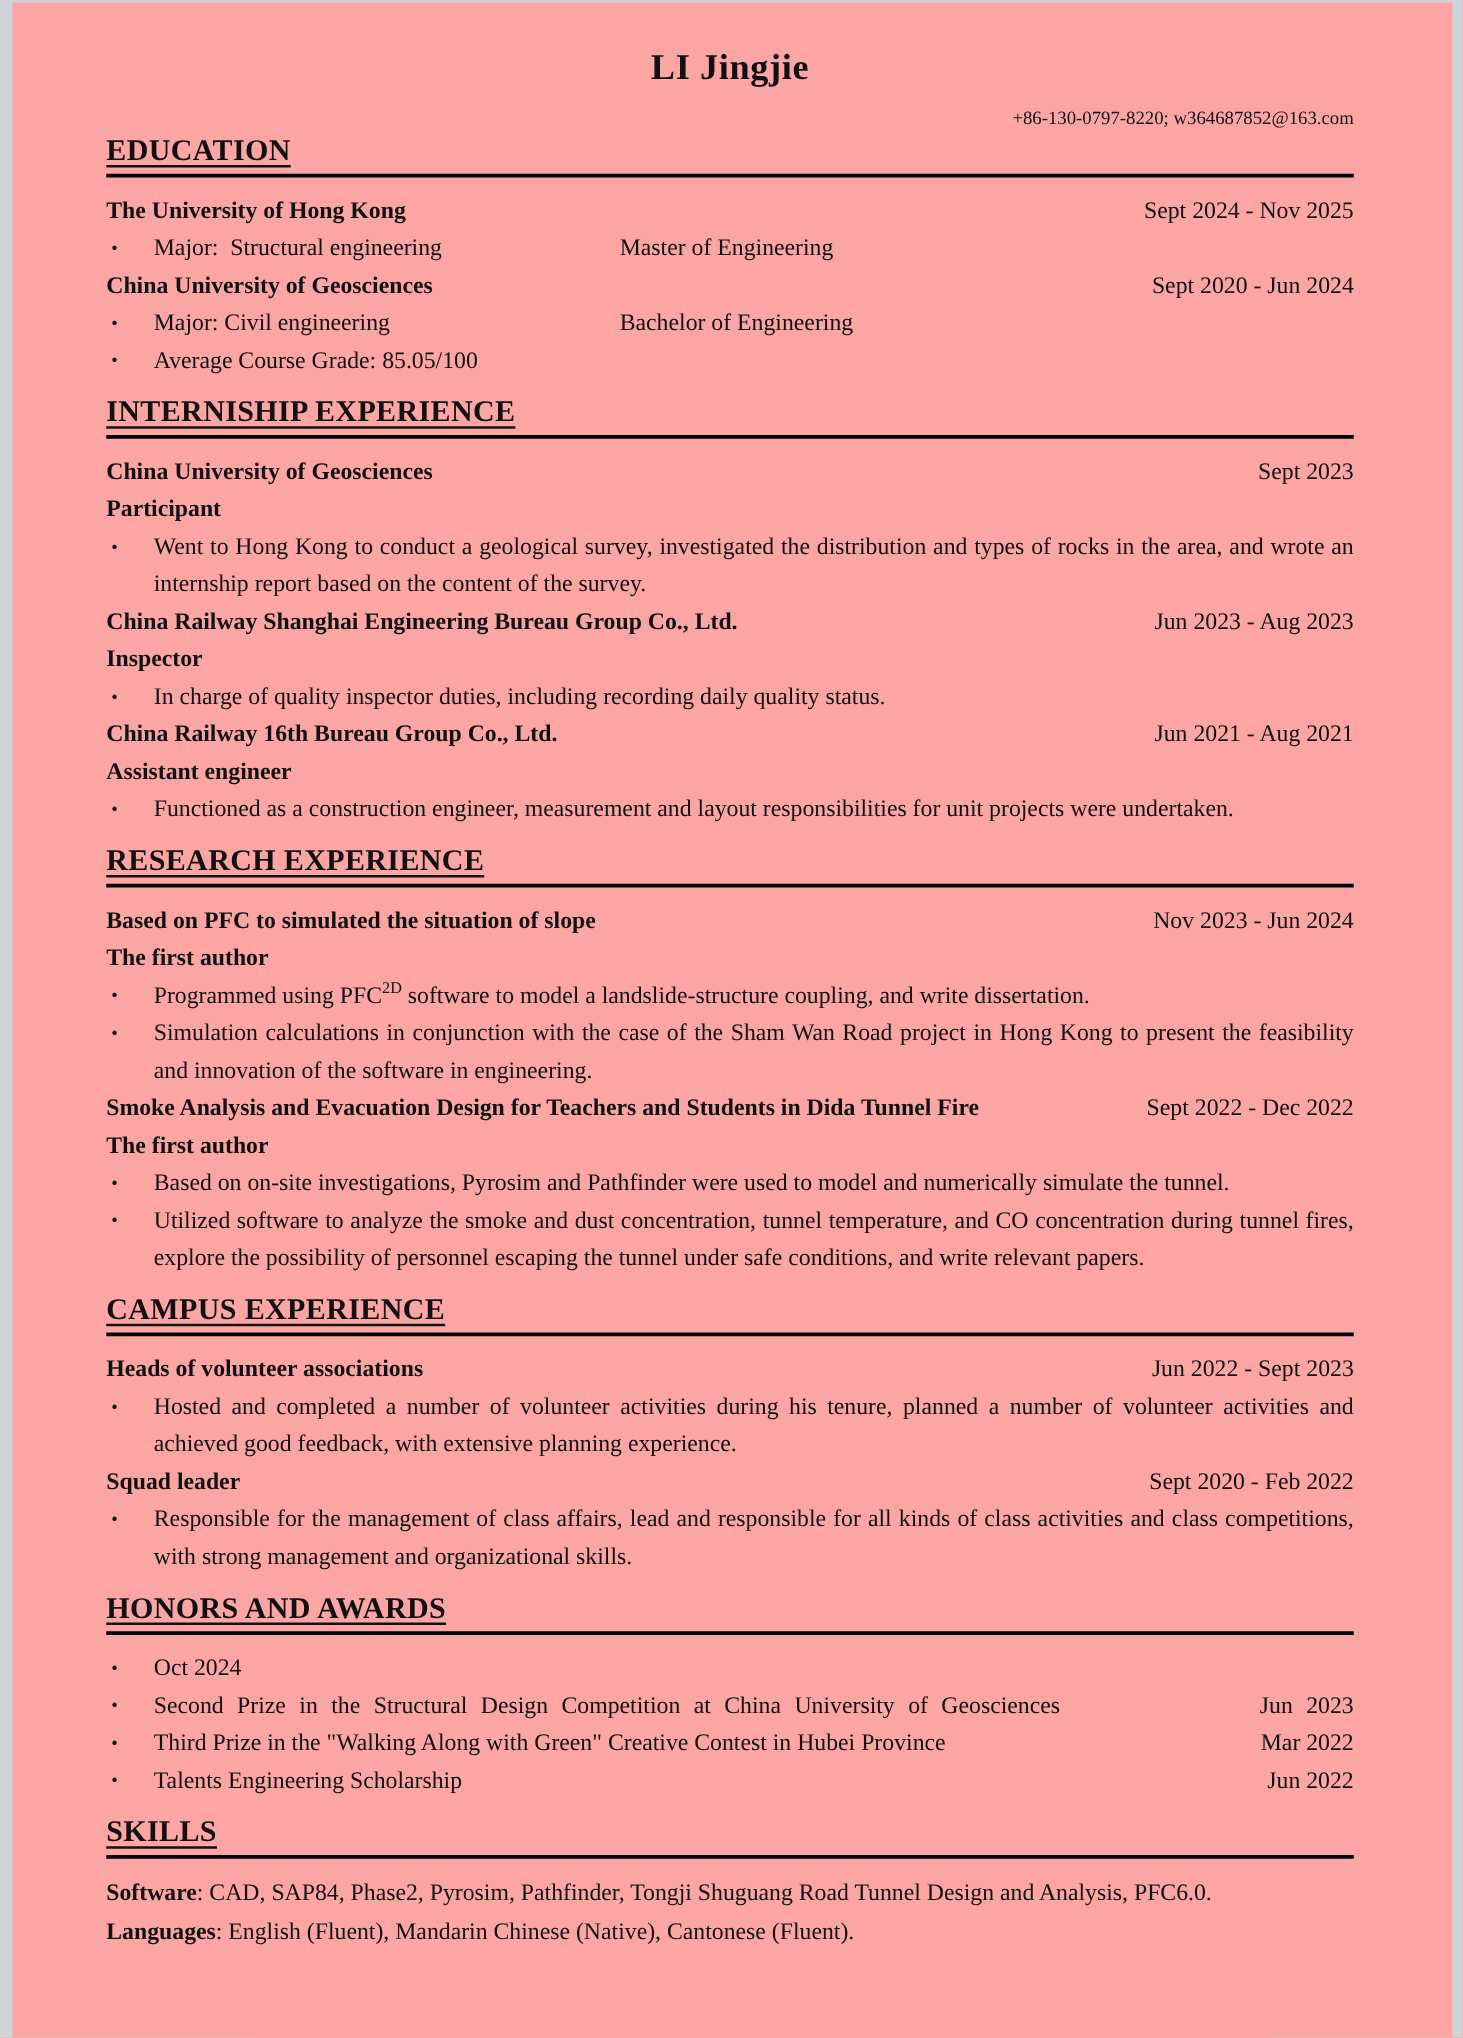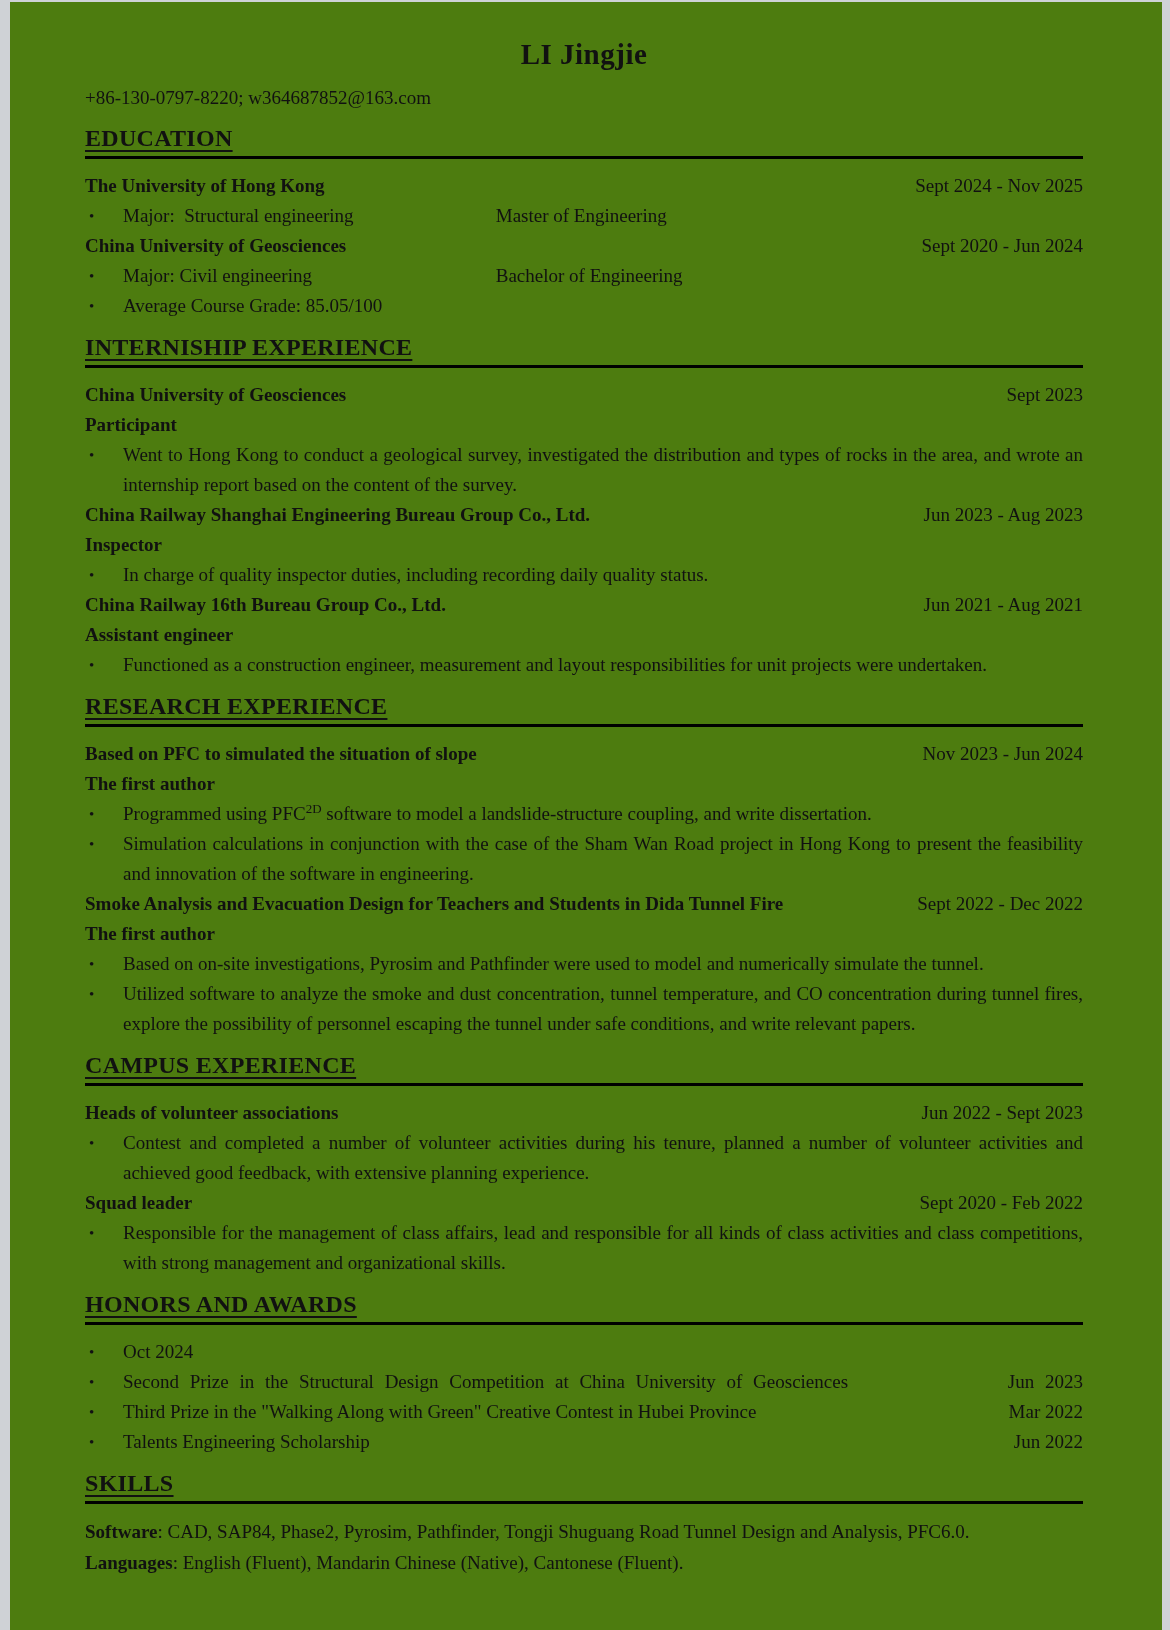--- a/index.html
+++ b/index.html
@@ -7,35 +7,35 @@
     width: 1170px; height: 1630px;
     background: #cfd2d6;
     font-family: "Liberation Serif", "DejaVu Serif", serif;
     color: #111;
     overflow: hidden;
   }
   .page {
     position: absolute;
     left: 10px; top: 2px;
     width: 1152px; height: 1628px;
-    background: #4d7c0f;
+    background: #fca5a5;
     box-sizing: border-box;
     padding: 28px 79px 40px 75px;
   }
   .name {
     text-align: center;
     font-size: 29px;
     font-weight: bold;
     margin: 8px 0 16px 0;
     letter-spacing: 0.5px;
   }
   .contact {
-    text-align: left;
-    font-size: 19px;
-    margin: 0 0 16px 0;
+    text-align: right;
+    font-size: 15px;
+    margin: 0 0 4px 0;
   }
   .section-heading {
     font-size: 24px;
     font-weight: bold;
     border-bottom: 3px solid #000;
     padding-bottom: 4px;
     margin: 13px 0 12px 0;
     letter-spacing: 0.3px;
   }
   .section-heading.first { margin-top: 4px; }
@@ -195,21 +195,21 @@
   <div class="section-heading">
     <span class="ht">CAMPUS EXPERIENCE</span>
   </div>
 
   <div class="row">
     <span class="b">Heads of volunteer associations</span>
     <span class="date">Jun 2022 - Sept 2023</span>
   </div>
   <div class="bullet-para">
     <span class="bu">•</span>
-    <span>Contest and completed a number of volunteer activities during his tenure, planned a number of volunteer activities and achieved good feedback, with extensive planning experience.</span>
+    <span>Hosted and completed a number of volunteer activities during his tenure, planned a number of volunteer activities and achieved good feedback, with extensive planning experience.</span>
   </div>
 
   <div class="row">
     <span class="b">Squad leader</span>
     <span class="date">Sept 2020 - Feb 2022</span>
   </div>
   <div class="bullet-para">
     <span class="bu">•</span>
     <span>Responsible for the management of class affairs, lead and responsible for all kinds of class activities and class competitions, with strong management and organizational skills.</span>
   </div>

